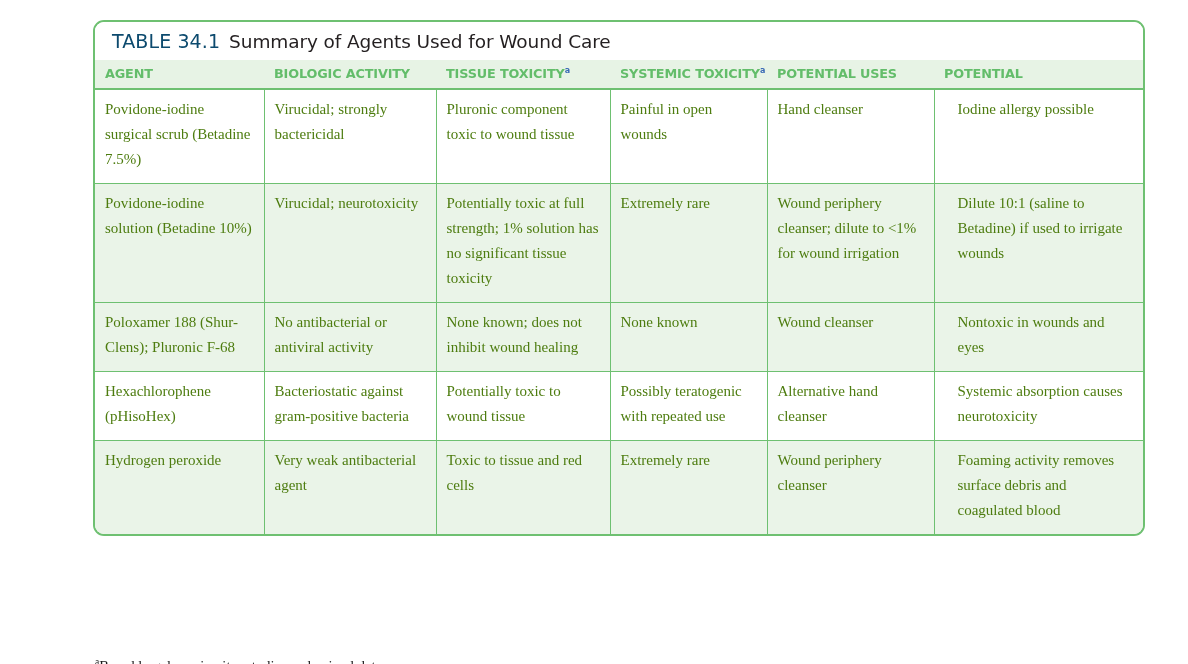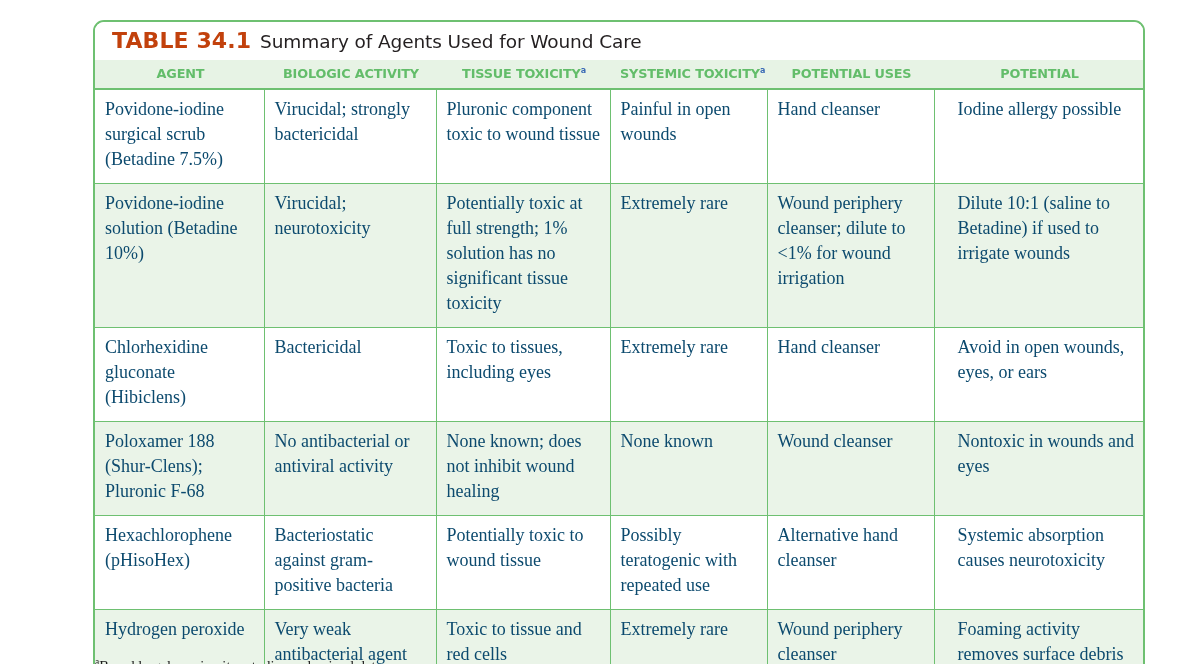--- a/index.html
+++ b/index.html
@@ -40,23 +40,23 @@
     line-height: 38px;
     padding: 0 0 0 17px;
     background: #ffffff;
     font-family: "DejaVu Sans", sans-serif;
     font-size: 18.5px;
     color: #231f20;
     white-space: nowrap;
     letter-spacing: -0.1px;
   }
   .caption .tbl-num {
-    color: #c2410c;
-    font-weight: bold;
-    font-size: 22px;
+    color: #0c4a6e;
+    font-weight: normal;
+    font-size: 19px;
     letter-spacing: 0.1px;
   }
   .caption .tbl-title {
     margin-left: 9px;
   }
 
   
   table.agents {
     border-collapse: collapse;
     width: 100%;
@@ -68,43 +68,43 @@
   table.agents col.c3 { width: 157px; }
   table.agents col.c4 { width: 167px; }
   table.agents col.c5 { width: 209px; }
 
   thead th {
     background: #e7f3e5;
     color: #63bd6a;
     font-family: "DejaVu Sans", sans-serif;
     font-weight: bold;
     font-size: 12.8px;
-    text-align: center;
+    text-align: left;
     letter-spacing: -0.15px;
     padding: 6px 8px 7px 10px;
     vertical-align: middle;
     border: none;
     white-space: nowrap;
     height: 26px;
     box-sizing: border-box;
   }
   thead th sup {
     font-size: 8px;
     color: #3a6ab5;
     vertical-align: super;
     line-height: 0;
     font-weight: bold;
   }
   thead tr { border-bottom: 2px solid #6ec071; }
 
   tbody td {
     font-family: "Liberation Serif", serif;
-    font-size: 18px;
+    font-size: 15px;
     line-height: 25px;
-    color: #0c4a6e;
+    color: #4d7c0f;
     vertical-align: top;
     padding: 7px 9px 11px 10px;
     border-right: 1.6px solid #6ec071;
     box-sizing: border-box;
   }
   tbody td:last-child { border-right: none; padding-left: 23px; }
 
   tbody tr.shaded td { background: #eaf4e8; }
   tbody tr.plain  td { background: #ffffff; }
 
@@ -169,28 +169,20 @@
             <td>Iodine allergy possible</td>
           </tr>
           <tr class="shaded">
             <td>Povidone-iodine solution (Betadine 10%)</td>
             <td>Virucidal; neurotoxicity</td>
             <td>Potentially toxic at full strength; 1% solution has no significant tissue toxicity</td>
             <td>Extremely rare</td>
             <td>Wound periphery cleanser; dilute to &lt;1% for wound irrigation</td>
             <td>Dilute 10:1 (saline to Betadine) if used to irrigate wounds</td>
           </tr>
-          <tr class="plain">
-            <td>Chlorhexidine gluconate (Hibiclens)</td>
-            <td>Bactericidal</td>
-            <td>Toxic to tissues, including eyes</td>
-            <td>Extremely rare</td>
-            <td>Hand cleanser</td>
-            <td>Avoid in open wounds, eyes, or ears</td>
-          </tr>
           <tr class="shaded">
             <td>Poloxamer 188 (Shur-Clens); Pluronic F-68</td>
             <td>No antibacterial or antiviral activity</td>
             <td>None known; does not inhibit wound healing</td>
             <td>None known</td>
             <td>Wound cleanser</td>
             <td>Nontoxic in wounds and eyes</td>
           </tr>
           <tr class="plain">
             <td>Hexachlorophene (pHisoHex)</td>

